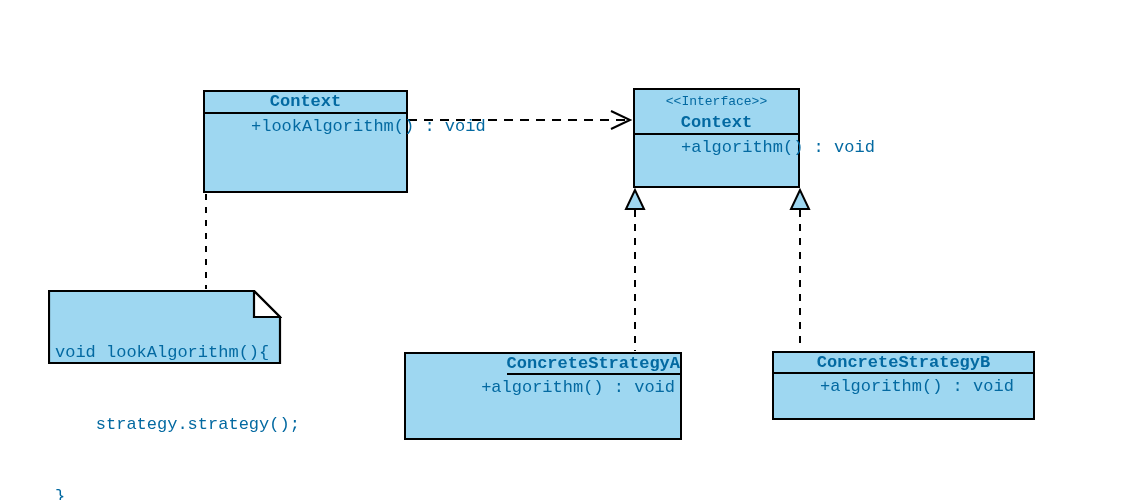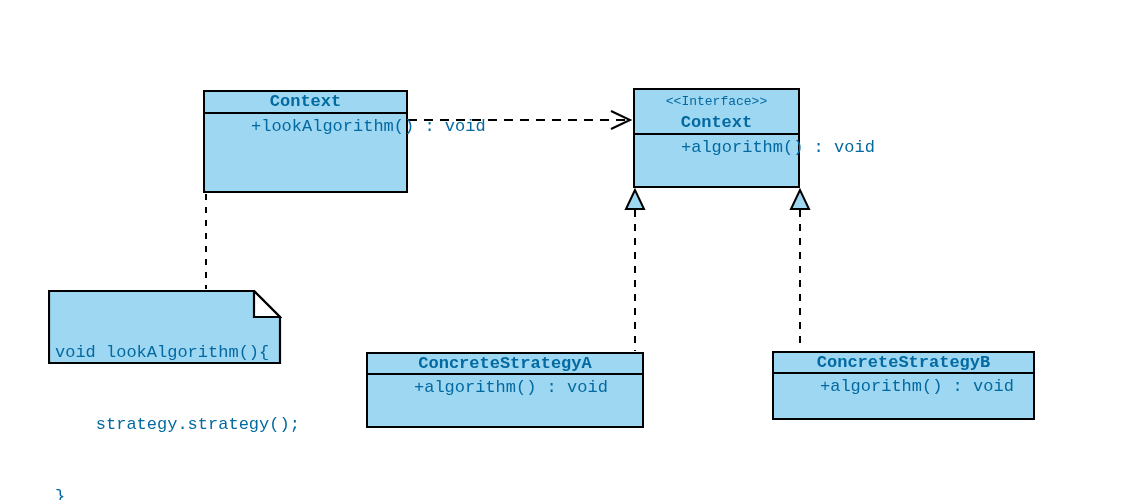--- a/index.html
+++ b/index.html
@@ -52,21 +52,21 @@
     border-bottom: 2px solid var(--border, #000000);
     line-height: 23px;
   }
   .uml-methods { flex: 1 1 auto; line-height: 24px; padding-left: 46px; }
 
   
   #class-context   { left: 203px; top: 90px;  width: 205px; height: 103px; }
   #class-context .uml-title { height: 22px; }
   #class-strategy  { left: 633px; top: 88px;  width: 167px; height: 100px; }
   #class-strategy .uml-header { height: 45px; }
-  #class-concrete-a { left: 366px; top: 352px; width: 278px; height: 76px; }
+  #class-concrete-a { left: 404px; top: 352px; width: 278px; height: 88px; align-items: flex-end; }
   #class-concrete-a .uml-title { height: 21px; }
   #class-concrete-b { left: 772px; top: 351px; width: 263px; height: 69px; }
   #class-concrete-b .uml-title { height: 21px; }
 
   
   #note {
     position: absolute;
     left: 48px; top: 290px;
     width: 234px; height: 75px;
   }

